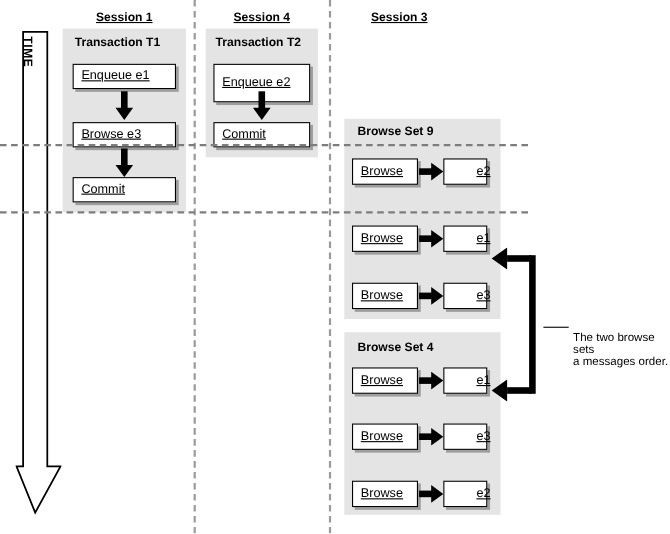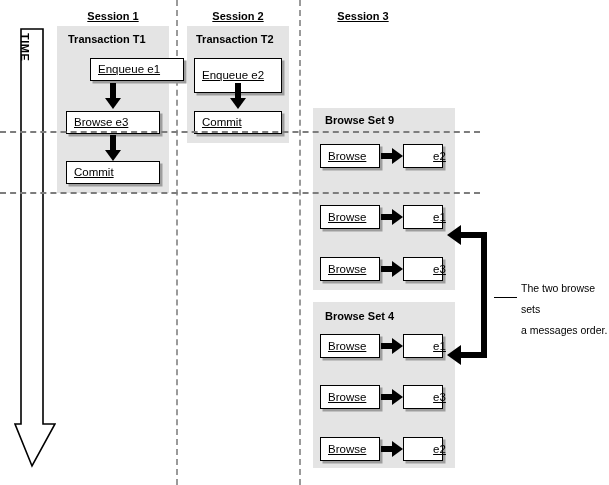--- a/index.html
+++ b/index.html
@@ -120,22 +120,23 @@
     font-weight: bold;
     letter-spacing: 0.5px;
     color: #000;
     transform: rotate(90deg);
     transform-origin: left top;
     white-space: nowrap;
   }
   .note-text {
     position: absolute;
     font-size: 10.5px;
-    line-height: 21px;
-    color: #000;
+    line-height: 11px;
+    color: #000;
+    margin-top: 24px;
   }
   .leader {
     position: absolute;
     height: 0;
     border-top: 1.5px solid #000;
   }
 </style>
 </head>
 <body>
 
@@ -145,27 +146,27 @@
   <div class="abs vsep" style="left:299px; top:0px; height:485px;"></div>
 
   <div id="time-arrow" style="left:14px; top:28px; width:42px; height:440px;">
     <svg width="42" height="440" viewBox="0 0 42 440">
       <polygon points="7,1 29,1 29,396 41,396 18,438 1,396 7,396" fill="#ffffff" stroke="#000000" stroke-width="1.6"></polygon>
     </svg>
   </div>
   <div id="time-label" style="left:31px; top:33px;">TIME</div>
 
   <div class="abs col-header" style="left:57px; top:10px; width:112px;">Session 1</div>
-  <div class="abs col-header" style="left:187px; top:10px; width:102px;">Session 2</div>
+  <div class="abs col-header" style="left:187px; top:10px; width:102px;">Session 4</div>
   <div class="abs col-header" style="left:313px; top:10px; width:100px;">Session 3</div>
 
   <div class="abs gray-panel" style="left:57px; top:26px; width:112px; height:167px;"></div>
   <div class="panel-title" style="left:68px; top:33px;">Transaction T1</div>
 
-  <div class="abs wbox pad-l" style="left:66px; top:58px; width:94px; height:23px;margin-left:24px;">Enqueue e1</div>
+  <div class="abs wbox pad-l" style="left:66px; top:58px; width:94px; height:23px;">Enqueue e1</div>
 
   <div class="down-arrow" style="left:66px; top:83px; width:94px; height:26px;">
     <span class="shaft" style="height:17px;"></span>
     <span class="head"></span>
   </div>
 
   <div class="abs wbox pad-l" style="left:66px; top:111px; width:94px; height:23px;">Browse e3</div>
 
   <div class="down-arrow" style="left:66px; top:135px; width:94px; height:26px;">
     <span class="shaft" style="height:17px;"></span>

